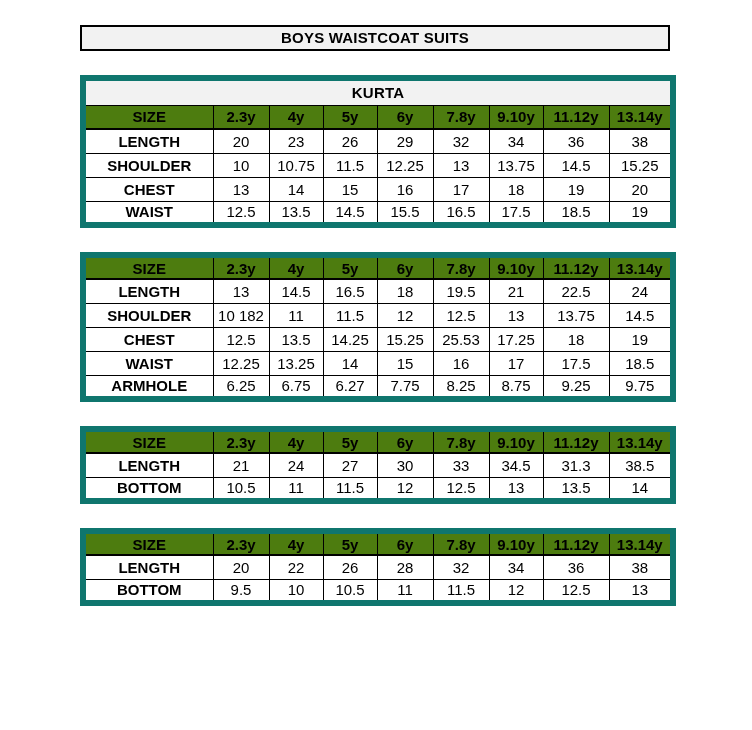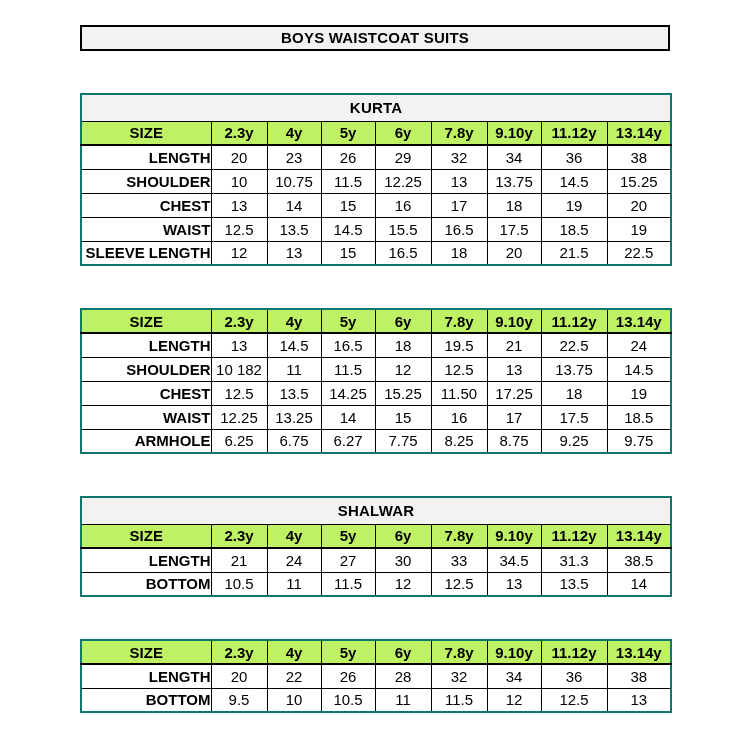--- a/index.html
+++ b/index.html
@@ -25,51 +25,51 @@
     text-align: center;
     font-weight: bold;
     font-size: 15px;
     line-height: 22px;
     letter-spacing: 0.2px;
   }
   table.size-table {
     border-collapse: collapse;
     table-layout: fixed;
     width: 590px;
-    margin-top: 42px;
-    border: 2px solid #0f766e;
+    margin-top: 24px;
+    border: 6px solid #0f766e;
   }
   table.size-table td {
     border: 1px solid #000000;
     font-size: 15px;
     padding: 0;
     overflow: hidden;
     white-space: nowrap;
   }
   td.table-title {
     height: 27px;
     background: #f2f2f2;
     text-align: center;
     font-weight: bold;
     border-bottom: 2px solid #000000;
     letter-spacing: 0.2px;
   }
   tr.header-row td {
     height: 24px;
-    background: #bef264;
+    background: #4d7c0f;
     font-weight: bold;
     text-align: center;
     border-bottom: 2px solid #000000;
   }
   tr.data-row td {
     height: 24px;
   }
   td.row-label {
     font-weight: bold;
-    text-align: right;
+    text-align: center;
     padding-left: 4px;
   }
   td.value-cell {
     text-align: center;
     font-weight: normal;
   }
 </style>
 </head>
 <body>
 
@@ -139,31 +139,20 @@
           <tr class="data-row">
             <td class="row-label">WAIST</td>
             <td class="value-cell">12.5</td>
             <td class="value-cell">13.5</td>
             <td class="value-cell">14.5</td>
             <td class="value-cell">15.5</td>
             <td class="value-cell">16.5</td>
             <td class="value-cell">17.5</td>
             <td class="value-cell">18.5</td>
             <td class="value-cell">19</td>
-          </tr>
-          <tr class="data-row">
-            <td class="row-label">SLEEVE LENGTH</td>
-            <td class="value-cell">12</td>
-            <td class="value-cell">13</td>
-            <td class="value-cell">15</td>
-            <td class="value-cell">16.5</td>
-            <td class="value-cell">18</td>
-            <td class="value-cell">20</td>
-            <td class="value-cell">21.5</td>
-            <td class="value-cell">22.5</td>
           </tr>
         </tbody>
       </table>
       <table class="size-table">
         <colgroup>
           <col style="width: 130px;">
           <col style="width: 56px;">
           <col style="width: 54px;">
           <col style="width: 54px;">
           <col style="width: 56px;">
@@ -205,21 +194,21 @@
             <td class="value-cell">13</td>
             <td class="value-cell">13.75</td>
             <td class="value-cell">14.5</td>
           </tr>
           <tr class="data-row">
             <td class="row-label">CHEST</td>
             <td class="value-cell">12.5</td>
             <td class="value-cell">13.5</td>
             <td class="value-cell">14.25</td>
             <td class="value-cell">15.25</td>
-            <td class="value-cell">11.50</td>
+            <td class="value-cell">25.53</td>
             <td class="value-cell">17.25</td>
             <td class="value-cell">18</td>
             <td class="value-cell">19</td>
           </tr>
           <tr class="data-row">
             <td class="row-label">WAIST</td>
             <td class="value-cell">12.25</td>
             <td class="value-cell">13.25</td>
             <td class="value-cell">14</td>
             <td class="value-cell">15</td>
@@ -231,71 +220,20 @@
           <tr class="data-row">
             <td class="row-label">ARMHOLE</td>
             <td class="value-cell">6.25</td>
             <td class="value-cell">6.75</td>
             <td class="value-cell">6.27</td>
             <td class="value-cell">7.75</td>
             <td class="value-cell">8.25</td>
             <td class="value-cell">8.75</td>
             <td class="value-cell">9.25</td>
             <td class="value-cell">9.75</td>
-          </tr>
-        </tbody>
-      </table>
-      <table class="size-table">
-        <colgroup>
-          <col style="width: 130px;">
-          <col style="width: 56px;">
-          <col style="width: 54px;">
-          <col style="width: 54px;">
-          <col style="width: 56px;">
-          <col style="width: 56px;">
-          <col style="width: 54px;">
-          <col style="width: 66px;">
-          <col style="width: 64px;">
-        </colgroup>
-        <tbody>
-          <tr>
-            <td colspan="9" class="table-title">SHALWAR</td>
-          </tr>
-          <tr class="header-row">
-            <td>SIZE</td>
-            <td>2.3y</td>
-            <td>4y</td>
-            <td>5y</td>
-            <td>6y</td>
-            <td>7.8y</td>
-            <td>9.10y</td>
-            <td>11.12y</td>
-            <td>13.14y</td>
-          </tr>
-          <tr class="data-row">
-            <td class="row-label">LENGTH</td>
-            <td class="value-cell">21</td>
-            <td class="value-cell">24</td>
-            <td class="value-cell">27</td>
-            <td class="value-cell">30</td>
-            <td class="value-cell">33</td>
-            <td class="value-cell">34.5</td>
-            <td class="value-cell">31.3</td>
-            <td class="value-cell">38.5</td>
-          </tr>
-          <tr class="data-row">
-            <td class="row-label">BOTTOM</td>
-            <td class="value-cell">10.5</td>
-            <td class="value-cell">11</td>
-            <td class="value-cell">11.5</td>
-            <td class="value-cell">12</td>
-            <td class="value-cell">12.5</td>
-            <td class="value-cell">13</td>
-            <td class="value-cell">13.5</td>
-            <td class="value-cell">14</td>
           </tr>
         </tbody>
       </table>
       <table class="size-table">
         <colgroup>
           <col style="width: 130px;">
           <col style="width: 56px;">
           <col style="width: 54px;">
           <col style="width: 54px;">
           <col style="width: 56px;">
@@ -311,20 +249,68 @@
             <td>4y</td>
             <td>5y</td>
             <td>6y</td>
             <td>7.8y</td>
             <td>9.10y</td>
             <td>11.12y</td>
             <td>13.14y</td>
           </tr>
           <tr class="data-row">
             <td class="row-label">LENGTH</td>
+            <td class="value-cell">21</td>
+            <td class="value-cell">24</td>
+            <td class="value-cell">27</td>
+            <td class="value-cell">30</td>
+            <td class="value-cell">33</td>
+            <td class="value-cell">34.5</td>
+            <td class="value-cell">31.3</td>
+            <td class="value-cell">38.5</td>
+          </tr>
+          <tr class="data-row">
+            <td class="row-label">BOTTOM</td>
+            <td class="value-cell">10.5</td>
+            <td class="value-cell">11</td>
+            <td class="value-cell">11.5</td>
+            <td class="value-cell">12</td>
+            <td class="value-cell">12.5</td>
+            <td class="value-cell">13</td>
+            <td class="value-cell">13.5</td>
+            <td class="value-cell">14</td>
+          </tr>
+        </tbody>
+      </table>
+      <table class="size-table">
+        <colgroup>
+          <col style="width: 130px;">
+          <col style="width: 56px;">
+          <col style="width: 54px;">
+          <col style="width: 54px;">
+          <col style="width: 56px;">
+          <col style="width: 56px;">
+          <col style="width: 54px;">
+          <col style="width: 66px;">
+          <col style="width: 64px;">
+        </colgroup>
+        <tbody>
+          <tr class="header-row">
+            <td>SIZE</td>
+            <td>2.3y</td>
+            <td>4y</td>
+            <td>5y</td>
+            <td>6y</td>
+            <td>7.8y</td>
+            <td>9.10y</td>
+            <td>11.12y</td>
+            <td>13.14y</td>
+          </tr>
+          <tr class="data-row">
+            <td class="row-label">LENGTH</td>
             <td class="value-cell">20</td>
             <td class="value-cell">22</td>
             <td class="value-cell">26</td>
             <td class="value-cell">28</td>
             <td class="value-cell">32</td>
             <td class="value-cell">34</td>
             <td class="value-cell">36</td>
             <td class="value-cell">38</td>
           </tr>
           <tr class="data-row">

